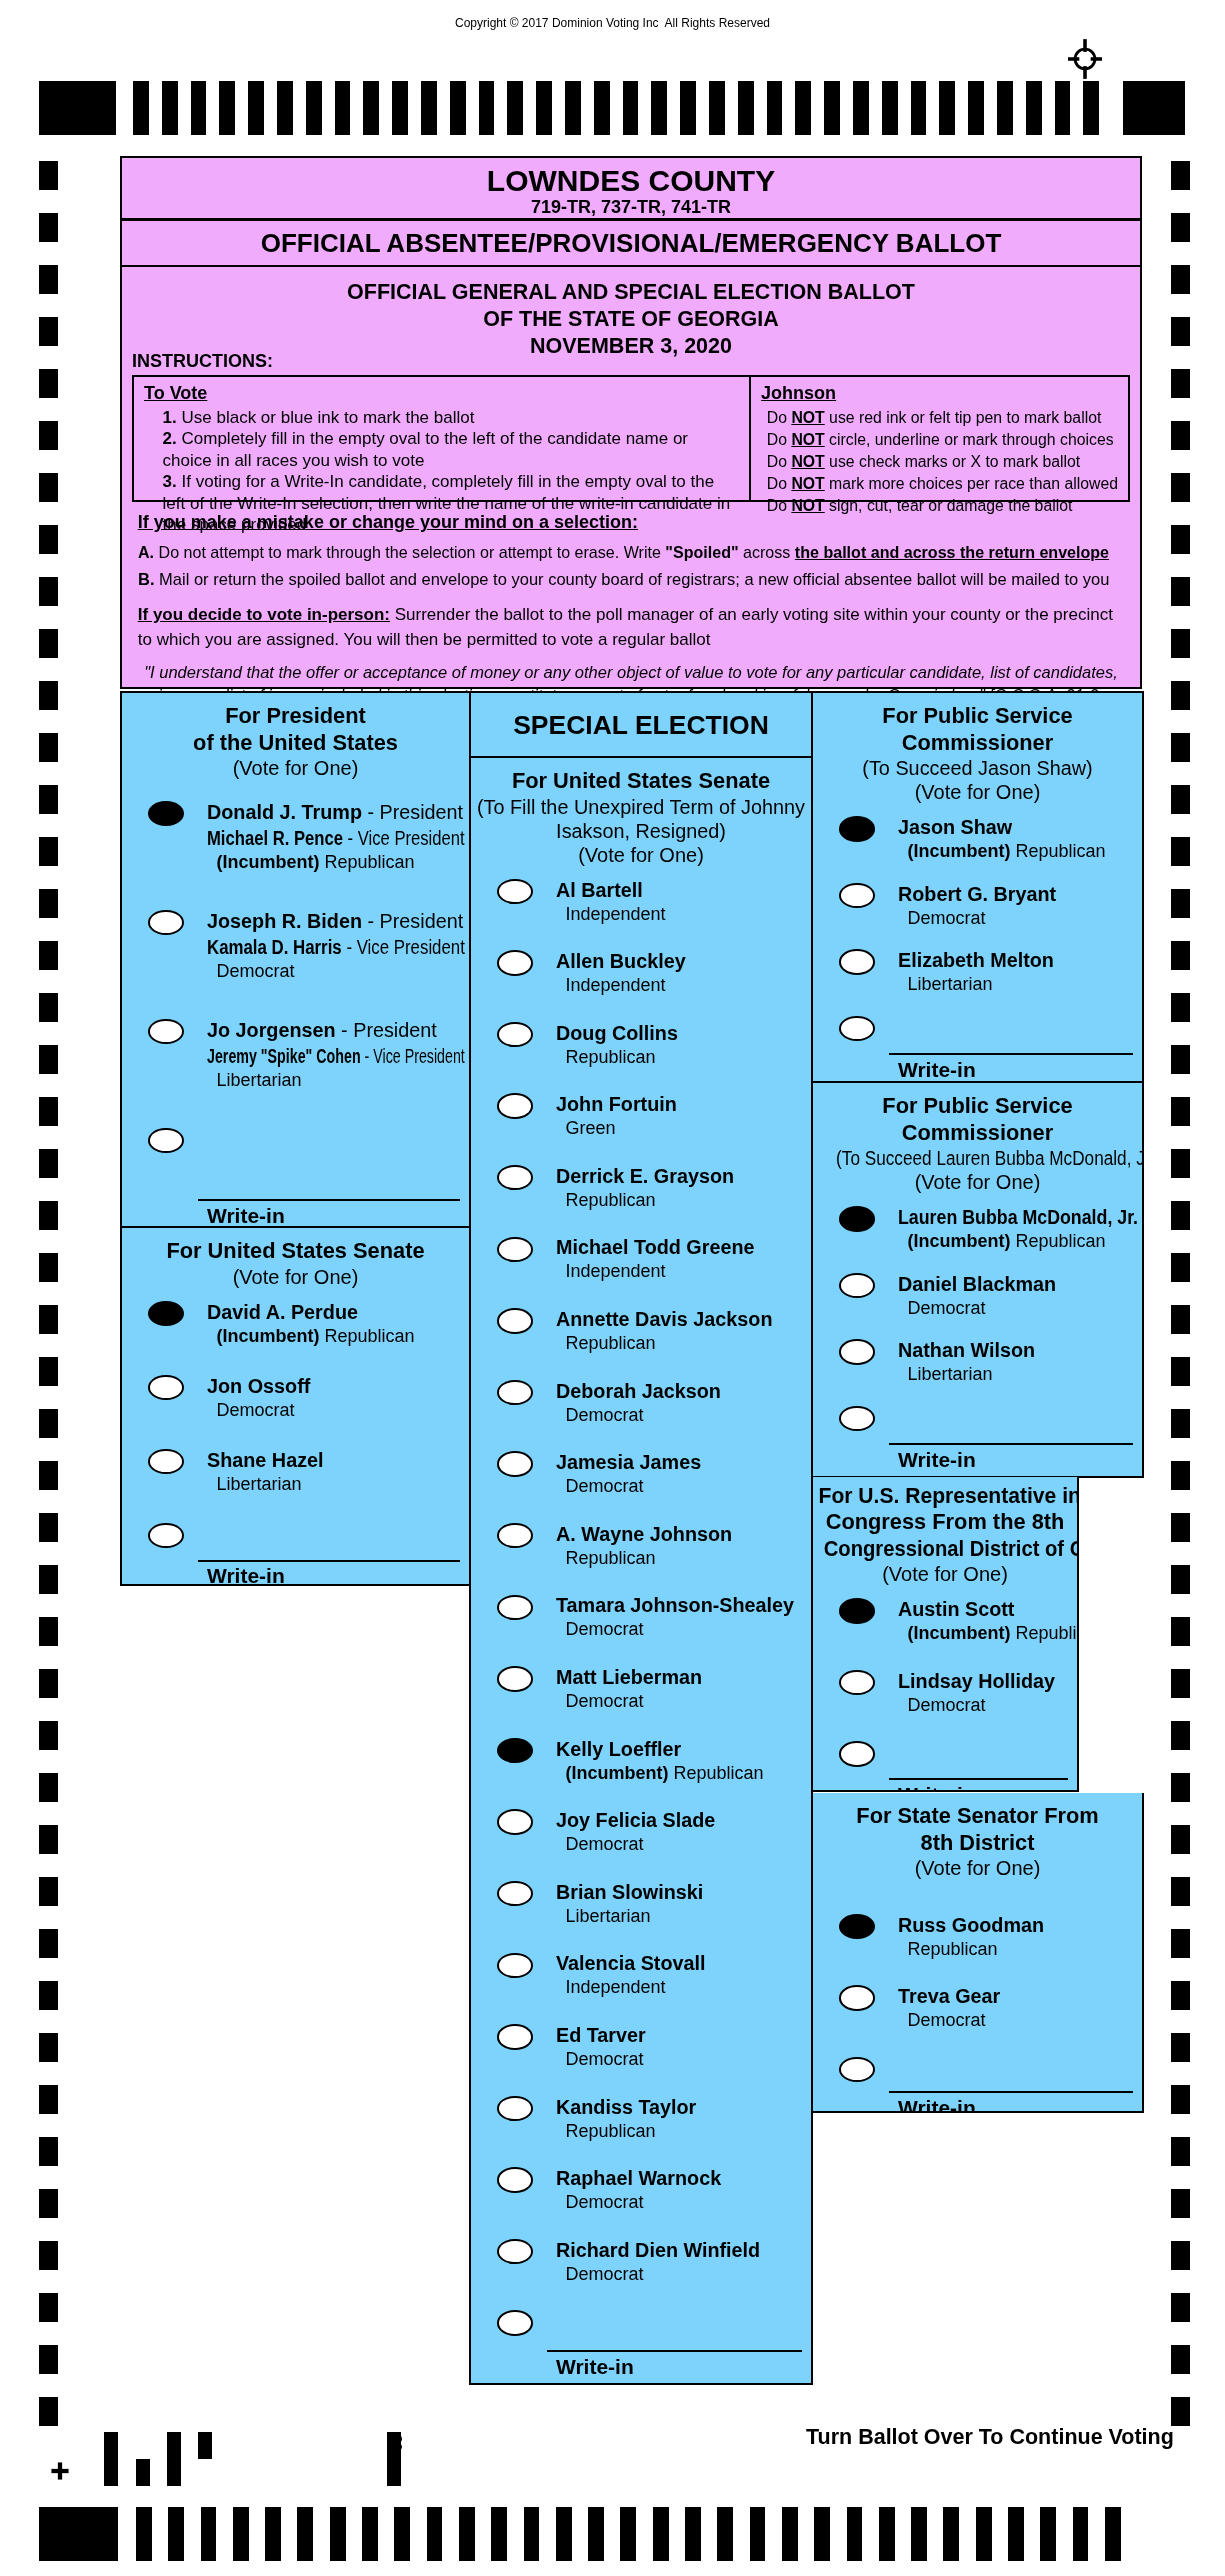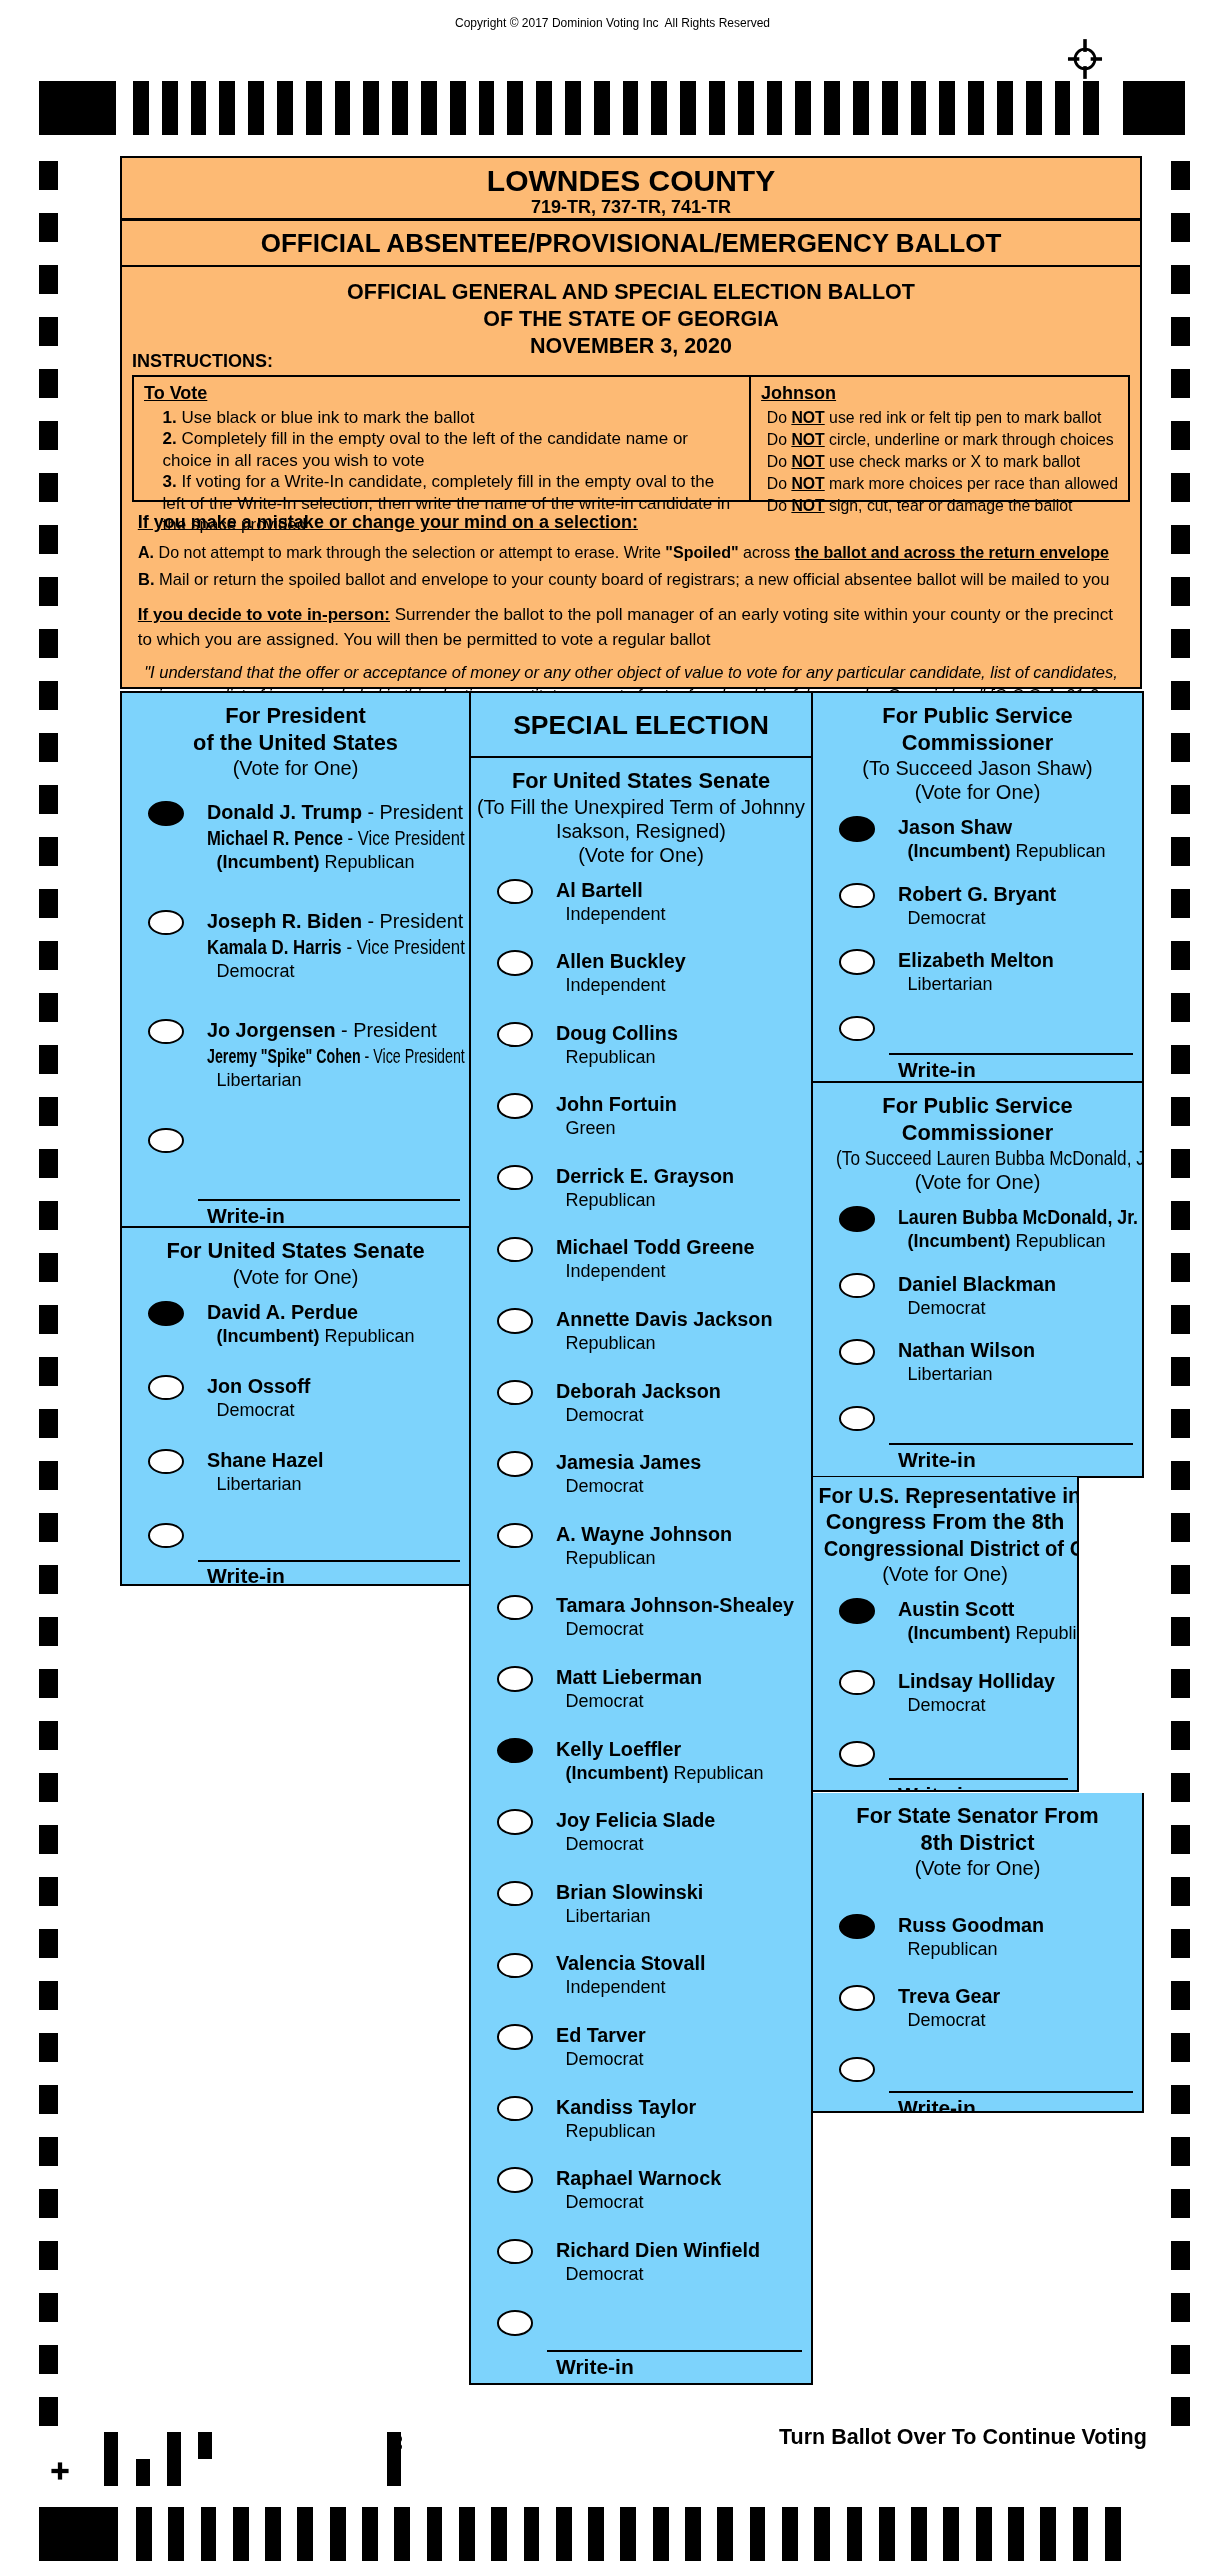--- a/index.html
+++ b/index.html
@@ -14,21 +14,21 @@
   .strip .bar{width:15.8px;height:54px;background:#000;margin-right:13px;flex:0 0 auto}
   #strip-bottom .bar{margin-right:16.5px}
   .blk{position:absolute;background:#000}
   .sidecol{position:absolute;display:flex;flex-direction:column}
   .sidecol .smark{width:18.6px;height:29px;background:#000;margin-bottom:23px;flex:0 0 auto}
 
   .copyright{position:absolute;top:15.8px;left:0;width:100%;text-align:center;font-size:12px;white-space:pre}
   .crosshair{position:absolute;left:1063px;top:37px}
 
   
-  .hbox{position:absolute;left:120px;top:156px;width:1022px;height:533px;border:2.9px solid #000;box-sizing:border-box;background:#fdba74}
+  .hbox{position:absolute;left:120px;top:156px;width:1022px;height:533px;border:2.9px solid #000;box-sizing:border-box;background:#f0abfc}
   .county-band{height:63px;border-bottom:3.6px solid #000;text-align:center;padding-top:5.7px;box-sizing:border-box}
   .county{font-size:30px;font-weight:bold;line-height:33px}
   .precincts{font-size:18px;font-weight:bold;line-height:20px}
   .type-band{height:46px;border-bottom:2.9px solid #000;text-align:center;font-size:26px;font-weight:bold;line-height:44px;box-sizing:border-box;white-space:nowrap}
   .title-band{padding-top:11.5px;height:80px;text-align:center;font-size:21.5px;font-weight:bold;line-height:27px;box-sizing:border-box}
   .instr-label{margin:4.3px 0 2.9px 10px;font-size:18px;font-weight:bold}
   .tovote{margin:0 10px;height:127px;border:2.9px solid #000;box-sizing:border-box;display:flex}
   .tv-cell{width:643px;padding:5.7px 10px;box-sizing:border-box}
   .wn-cell{flex:1 1 auto;border-left:2.9px solid #000;padding:5.7px 10px;box-sizing:border-box}
   .tv-title{font-size:18px;font-weight:bold;margin-bottom:2.9px}
@@ -617,21 +617,21 @@
           </div>
         </div>
         <div class="wirow">
           <div class="oval"></div>
         </div>
         <div class="wi-line"></div>
         <div class="wi-label">Write-in</div>
       </div>
   </div>
 
-  <div class="turnover" style="left:779px;top:2425px">Turn Ballot Over To Continue Voting</div>
+  <div class="turnover" style="left:806px;top:2425px">Turn Ballot Over To Continue Voting</div>
 
   <svg class="abs" style="left:50px;top:2461px" width="20" height="20" viewBox="0 0 28 28">
     <rect x="11" y="2" width="6" height="24" fill="#000"></rect>
     <rect x="2" y="11" width="24" height="6" fill="#000"></rect>
   </svg>
 
   <div>
     <div class="bcbar" style="left:104px;top:2432px;width:14.3px;height:54px"></div>
     <div class="bcbar" style="left:136px;top:2459px;width:14.3px;height:27px"></div>
     <div class="bcbar" style="left:167px;top:2432px;width:14.3px;height:54px"></div>

